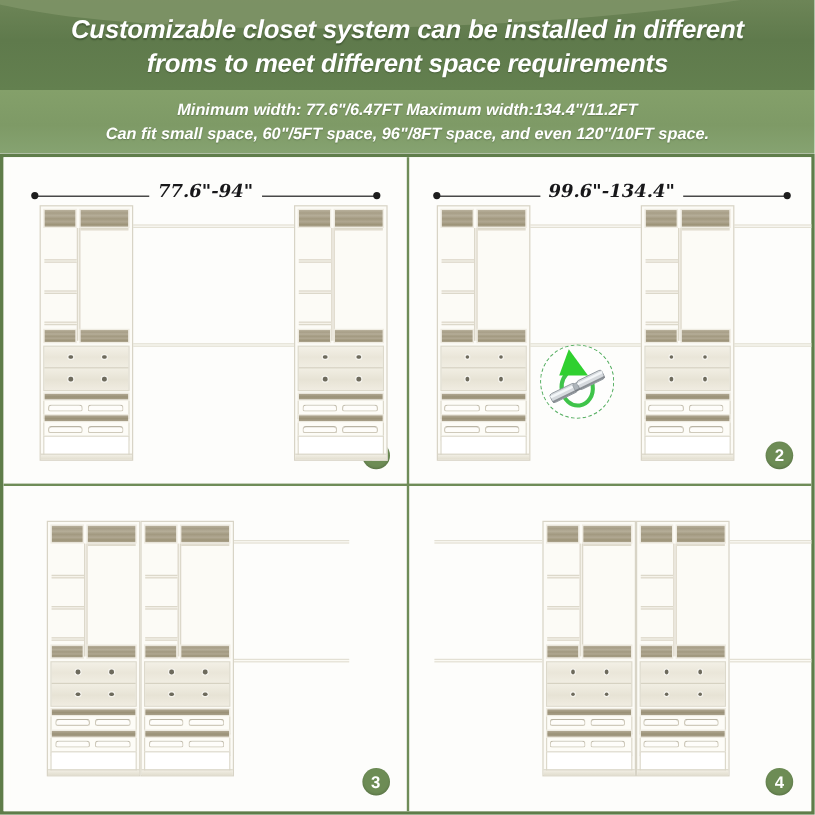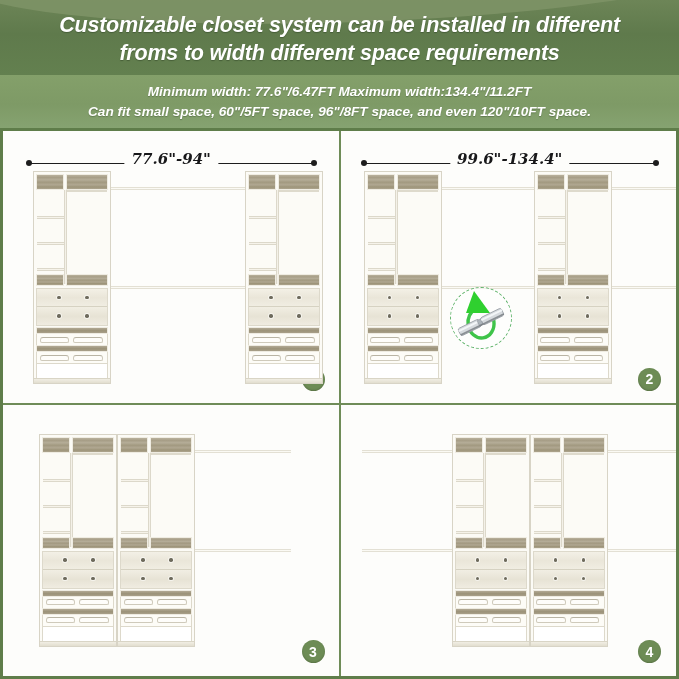--- a/index.html
+++ b/index.html
@@ -374,21 +374,21 @@
 </head>
 <body>
 
 <div id="page">
 
   <div class="header">
     <div class="header-top">
       <div class="header-wave"></div>
       <div class="header-top-inner">
         <div class="title-line">Customizable closet system can be installed in different</div>
-        <div class="title-line">froms to width different space requirements</div>
+        <div class="title-line">froms to meet different space requirements</div>
       </div>
     </div>
     <div class="header-bottom">
       <div class="sub-line">Minimum width: 77.6"/6.47FT  Maximum width:134.4"/11.2FT</div>
       <div class="sub-line">Can fit small space, 60"/5FT space, 96"/8FT space, and even 120"/10FT space.</div>
     </div>
   </div>
 
   <div class="grid">
     <div class="grid-vline"></div>

